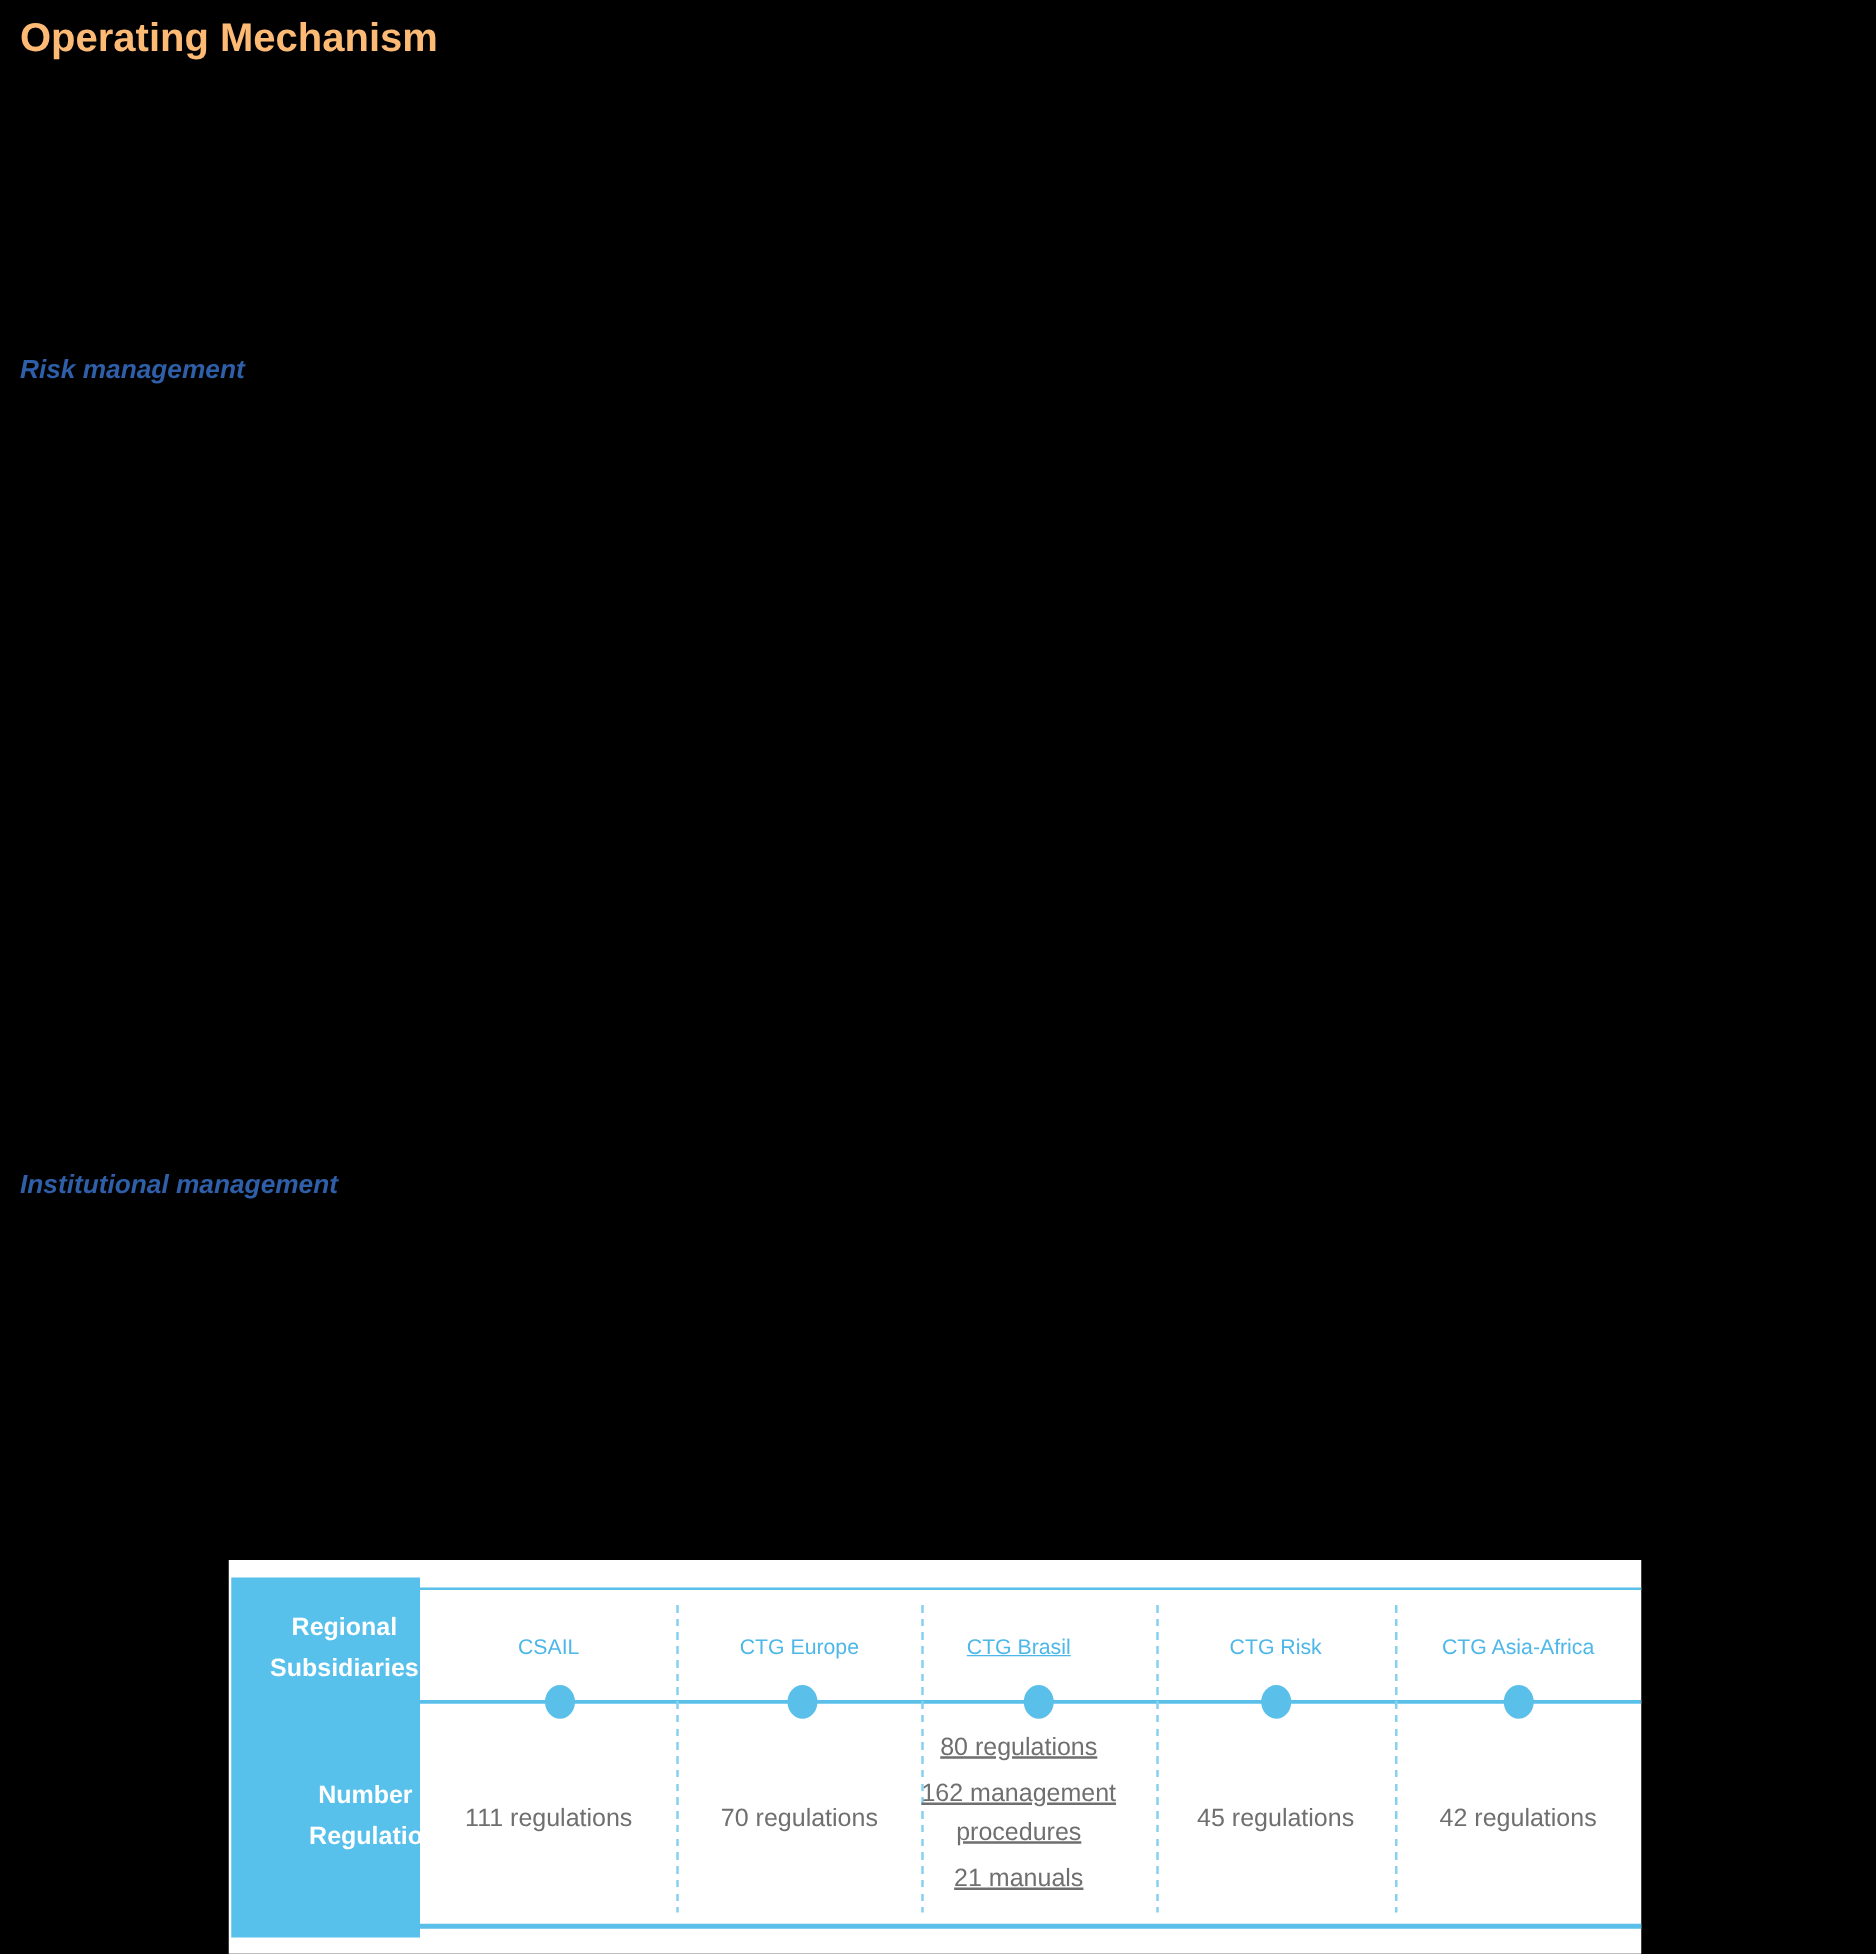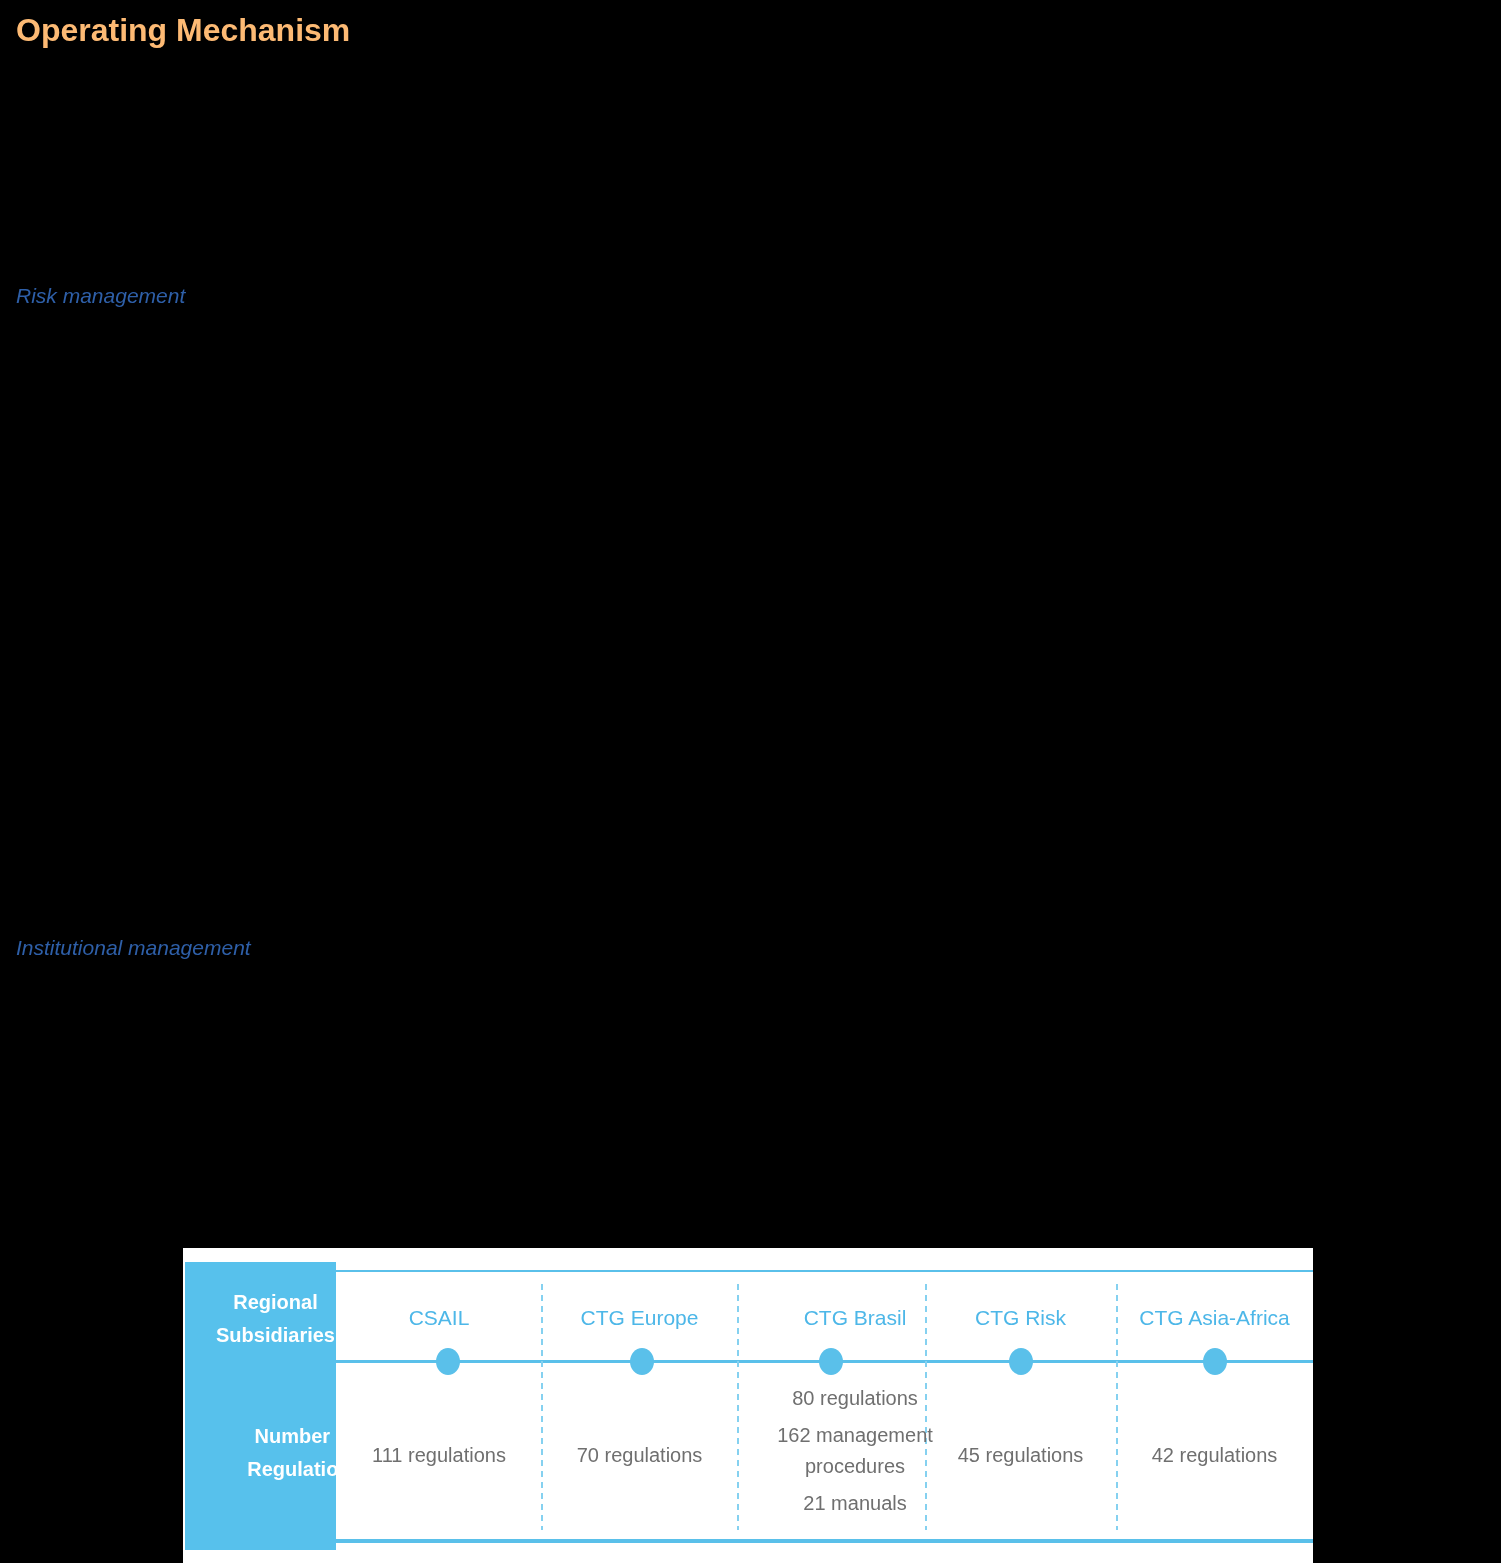--- a/index.html
+++ b/index.html
@@ -13,21 +13,21 @@
   .abs { position: absolute; }
 
   .page-title {
     left: 16px; top: 12px;
     font-size: 32px; font-weight: bold;
     color: #fdba74;
     letter-spacing: 0px;
   }
   .section-heading {
     left: 16px;
-    font-size: 21px; font-weight: normal; font-style: italic;
+    font-size: 21px; font-weight: bold; font-style: italic;
     color: #2e5fa8;
   }
   #heading-risk { top: 284px; }
   #heading-institutional { top: 936px; }
 
   
   .panel {
     left: 183px; top: 1248px;
     width: 1130px; height: 315px;
     background: #ffffff;
@@ -56,34 +56,34 @@
     background: repeating-linear-gradient(
       to bottom, #85d1f0 0px, #85d1f0 6px, transparent 6px, transparent 11px);
   }
   #sep-1 { left: 358px; }
   #sep-2 { left: 554px; }
   #sep-3 { left: 742px; }
   #sep-4 { left: 933px; }
 
   .col-header {
     top: 58px; text-align: center;
-    color: #4db7e8; font-size: 21px; line-height: 24px;
+    color: #4db7e8; font-size: 17px; line-height: 24px;
   }
   .col-value {
     text-align: center;
     color: #6f6f6f; font-size: 20px; line-height: 24px;
   }
   .col-value.single { top: 195px; }
   .col-value.multi  { top: 135px; line-height: 31px; }
   .col-value.multi .val-item { margin-bottom: 6px; }
 
   
   .c1 { left: 153px; width: 206px; }
   .c2 { left: 359px; width: 195px; }
-  .c3 { left: 578px; width: 188px; }
+  .c3 { left: 538px; width: 188px; text-decoration: underline; }
   .c4 { left: 742px; width: 191px; }
   .c5 { left: 933px; width: 197px; }
 
   .dot {
     top: 100px; width: 24px; height: 27px;
     background: #5ac0ea; border-radius: 50%;
   }
   #dot-1 { left: 253px; }
   #dot-2 { left: 447px; }
   #dot-3 { left: 636px; }

